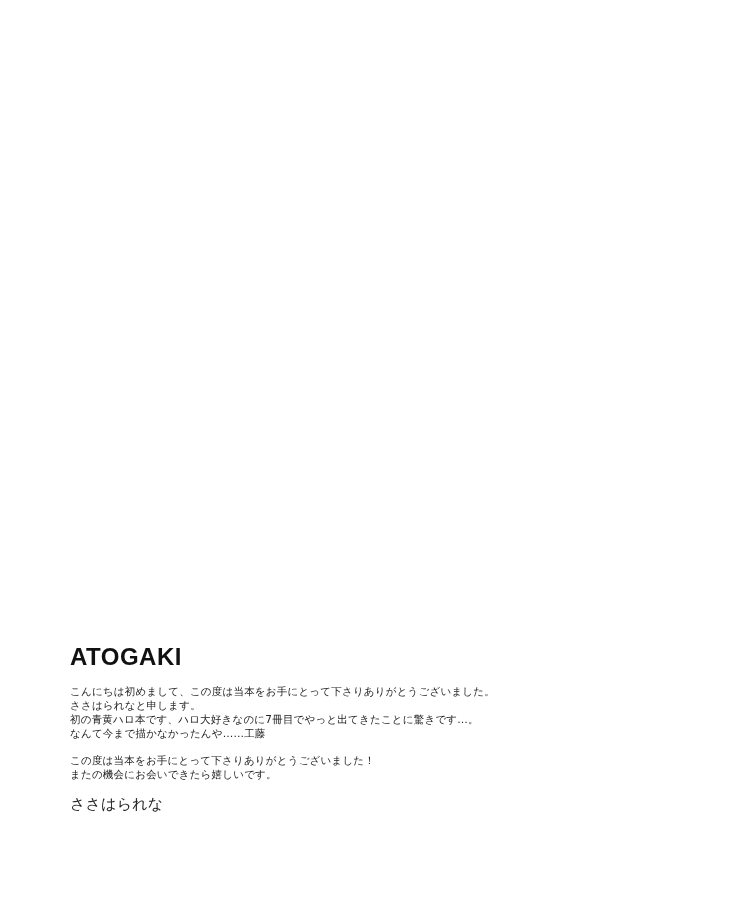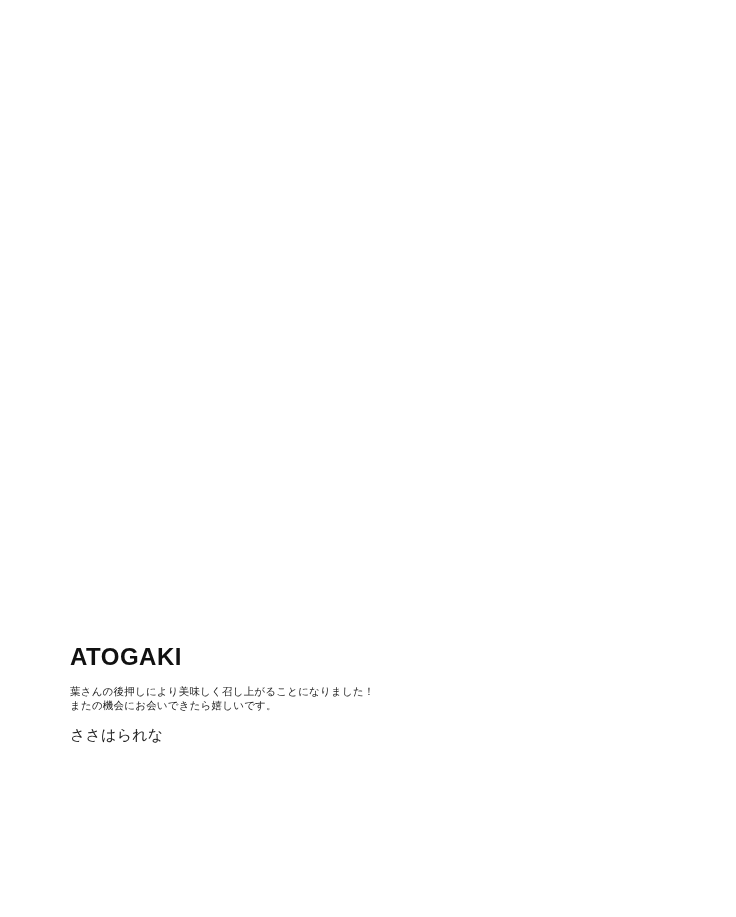--- a/index.html
+++ b/index.html
@@ -62,23 +62,27 @@
 </style>
 </head>
 <body>
 
 <div class="page">
 
   <section class="afterword">
 
     <h1 class="afterword-heading">ATOGAKI</h1>
 
+    <p class="body-block tight">こんにちは初めまして、この度は当本をお手にとって下さりありがとうございました。
+ささはられなと申します。
+初の青黄ハロ本です、ハロ大好きなのに7冊目でやっと出てきたことに驚きです…。
+なんて今まで描かなかったんや……工藤</p>
 
 
 
-    <p class="body-block tight">葉さんの後押しにより美味しく召し上がることになりました！
+    <p class="body-block tight">この度は当本をお手にとって下さりありがとうございました！
 またの機会にお会いできたら嬉しいです。</p>
 
     <p class="signature">ささはられな</p>
 
   </section>
 
 </div>
 
 </body></html>

